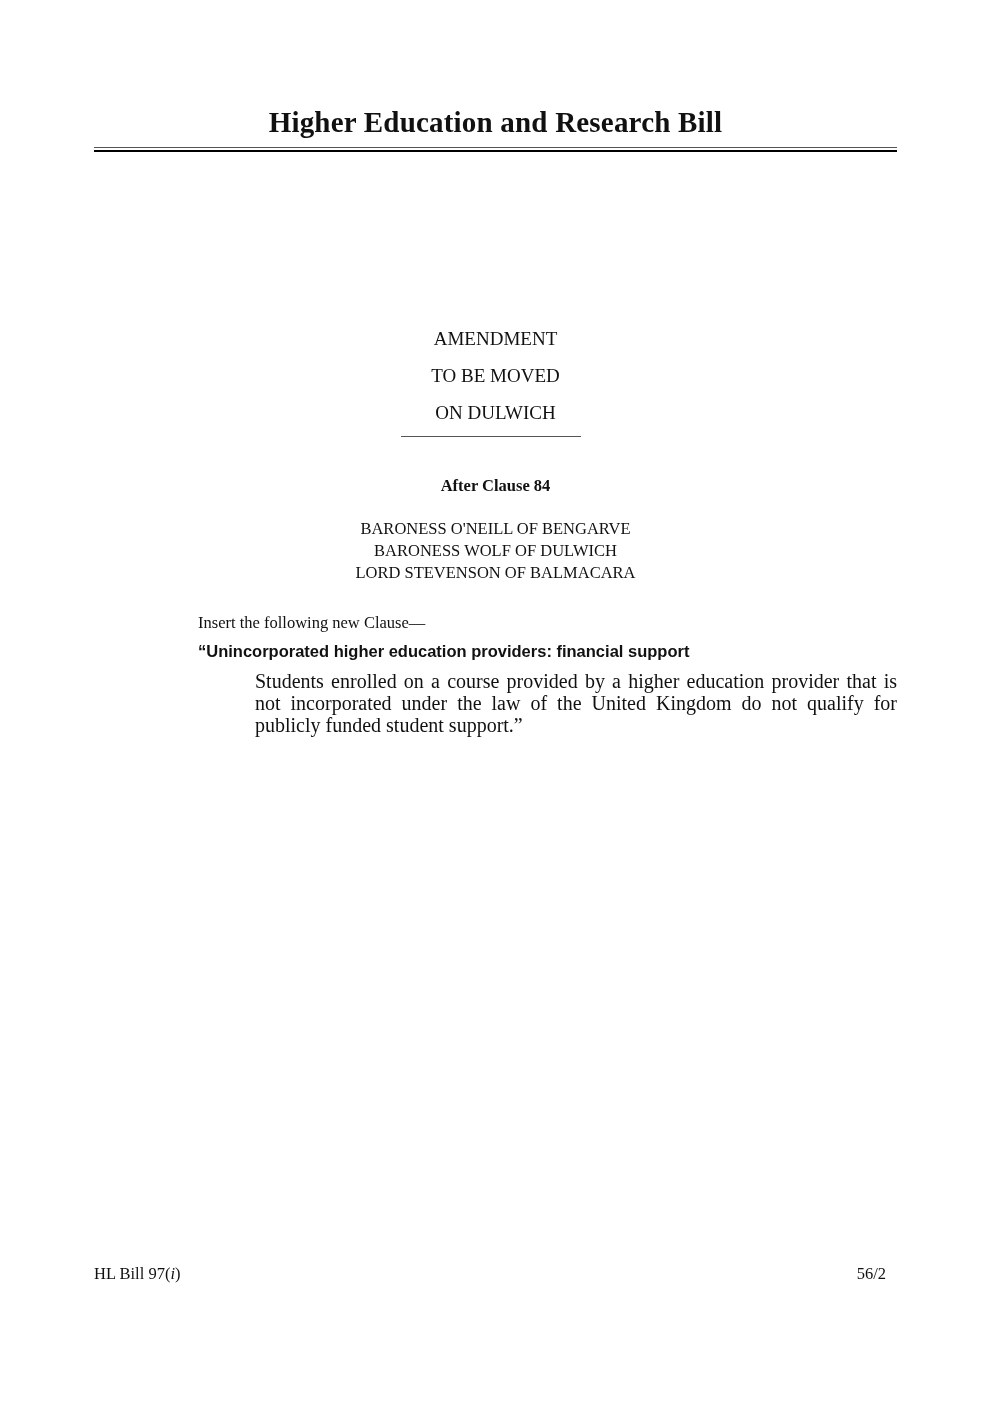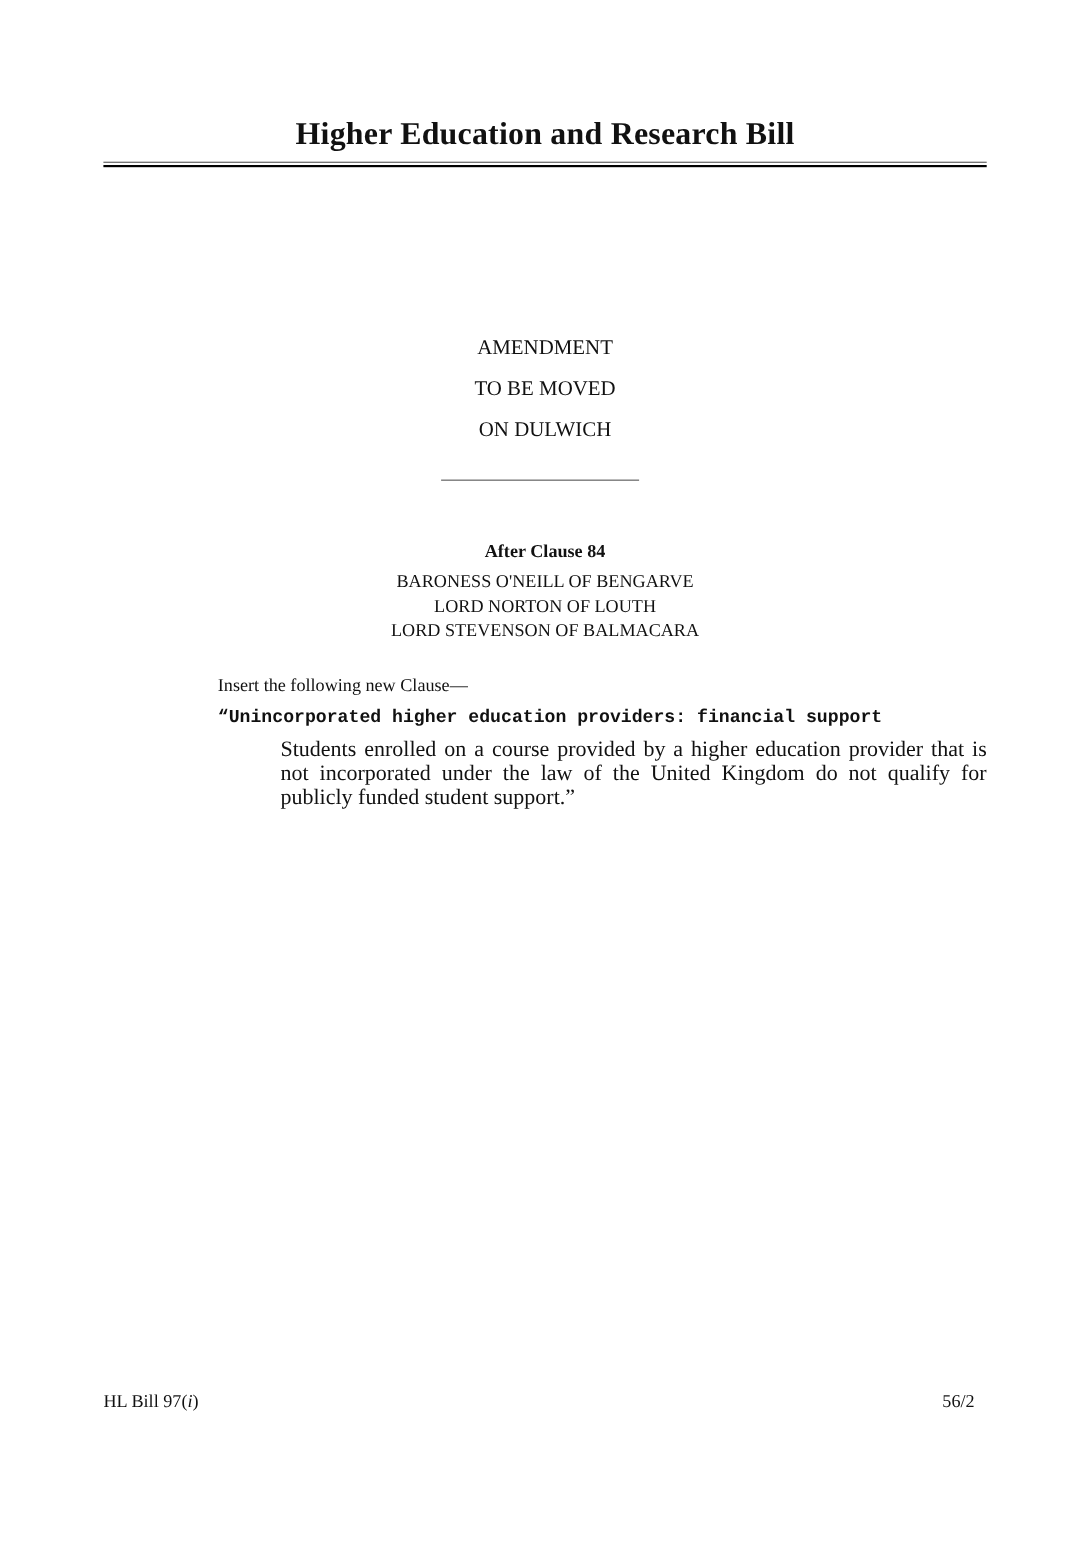--- a/index.html
+++ b/index.html
@@ -17,44 +17,43 @@
     .rule-thin {
       position: absolute; left: 94px; width: 803px; top: 147px;
       height: 0; border-top: 1px solid #555;
     }
     .rule-thick {
       position: absolute; left: 94px; width: 803px; top: 150px;
       height: 0; border-top: 2px solid #000;
     }
     .stage-line {
       position: absolute; left: 0; width: 991px; text-align: center;
-      font-family: "Liberation Serif", serif; font-size: 19px;
+      font-family: "Liberation Serif", serif; font-size: 19px; margin-top: 22px;
     }
     .short-rule {
       position: absolute; left: 401px; width: 180px; top: 436px;
       border-top: 1px solid #555;
     }
     .after-clause {
       position: absolute; left: 0; width: 991px; top: 476px;
       text-align: center; font-weight: bold; font-size: 16.5px;
       font-family: "Liberation Serif", serif;
-      margin-top: 15px;
     }
     .sponsors {
       position: absolute; left: 0; width: 991px; top: 518px;
       text-align: center; font-size: 16.5px; line-height: 22px;
       font-family: "Liberation Serif", serif;
     }
     .instruction {
       position: absolute; left: 198px; top: 613px; font-size: 16.5px;
       font-family: "Liberation Serif", serif;
     }
     .clause-heading {
       position: absolute; left: 198px; top: 642px; font-size: 16.5px;
-      font-weight: bold; font-family: Liberation Mono, monospace;
+      font-weight: bold; font-family: Liberation Sans, sans-serif;
     }
     .clause-body {
       position: absolute; left: 255px; width: 642px; top: 670px;
       font-size: 20px; line-height: 22px; text-align: justify;
       font-family: "Liberation Serif", serif;
     }
     .footer-left {
       position: absolute; left: 94px; top: 1264px; font-size: 16.5px;
       font-family: "Liberation Serif", serif;
       text-align: right;
@@ -74,21 +73,21 @@
 <div class="stage-line" style="top:306px;">AMENDMENT</div>
 <div class="stage-line" style="top:343px;">TO BE MOVED</div>
 <div class="stage-line" style="top:380px;">ON DULWICH</div>
 
 <div class="short-rule"></div>
 
 <div class="after-clause">After Clause 84</div>
 
 <div class="sponsors">
   <div>BARONESS O'NEILL OF BENGARVE</div>
-  <div>LORD NORTON OF LOUTH</div>
+  <div>BARONESS WOLF OF DULWICH</div>
   <div>LORD STEVENSON OF BALMACARA</div>
 </div>
 
 <div class="instruction">Insert the following new Clause—</div>
 
 <div class="clause-heading">“Unincorporated higher education providers: financial support</div>
 
 <div class="clause-body">Students enrolled on a course provided by a higher education provider that is not incorporated under the law of the United Kingdom do not qualify for publicly funded student support.”</div>
 
 <div class="footer-left"><span>HL Bill 97(</span><i>i</i><span>)</span></div>

